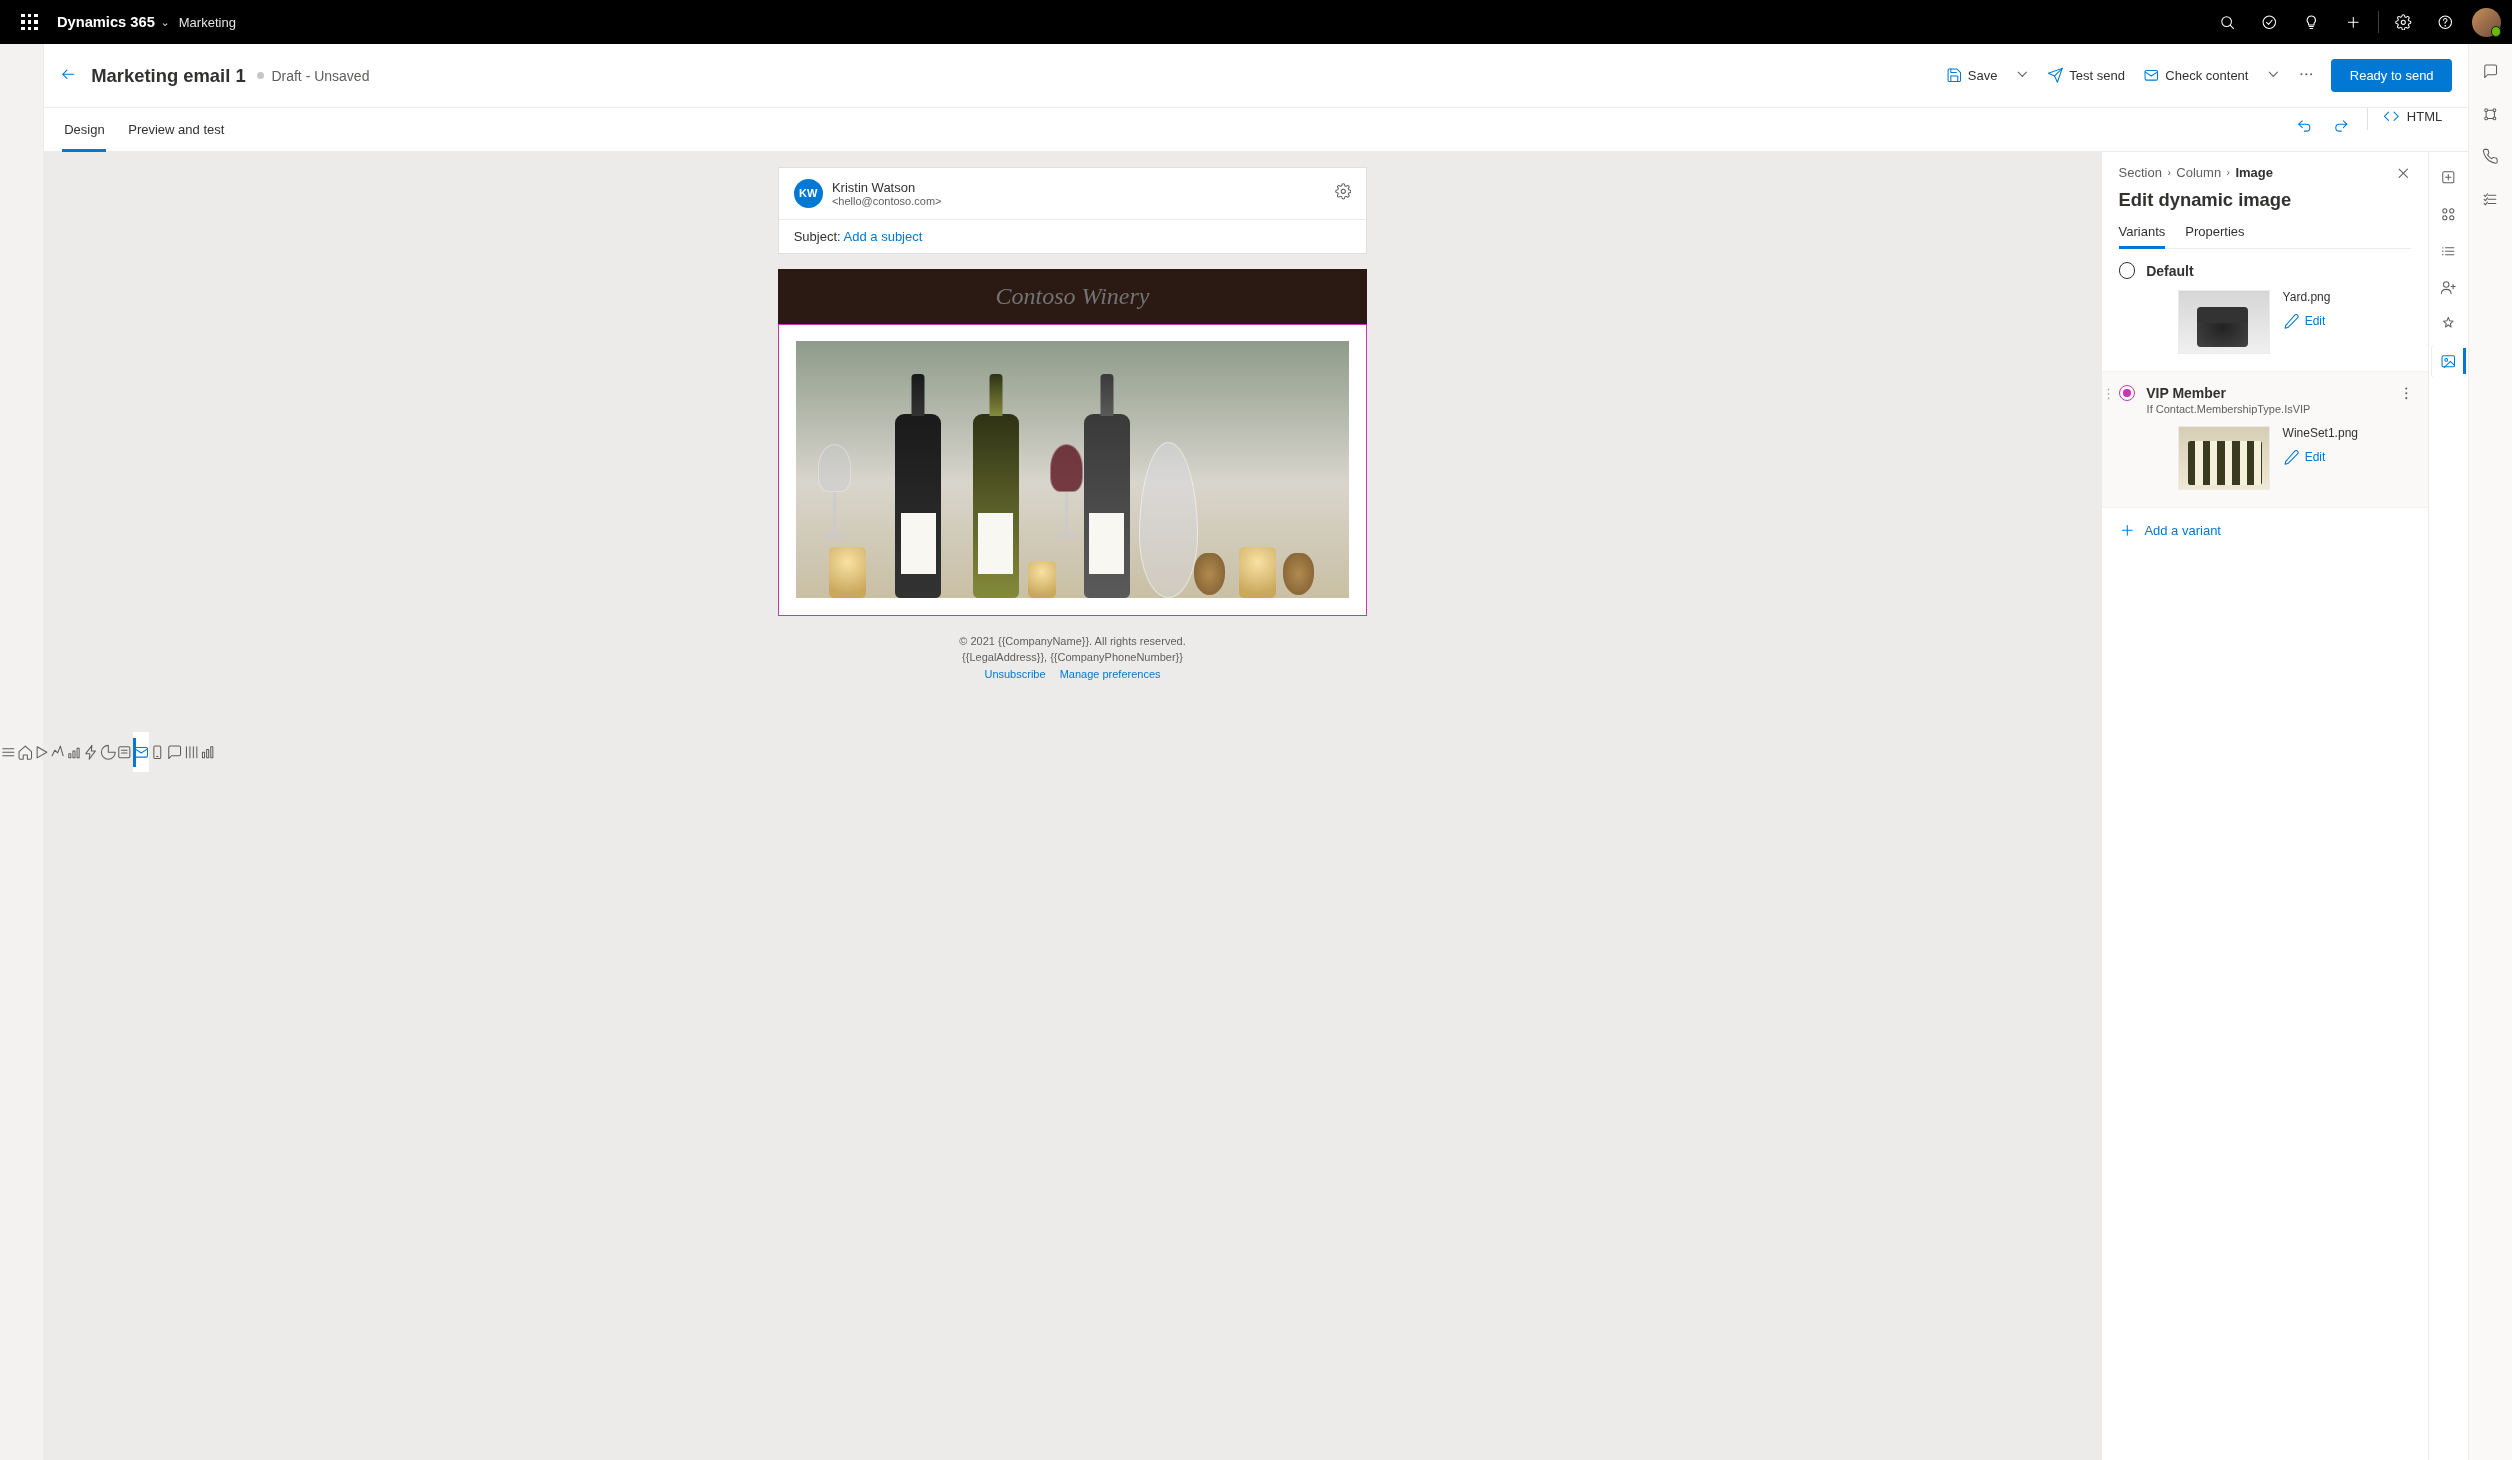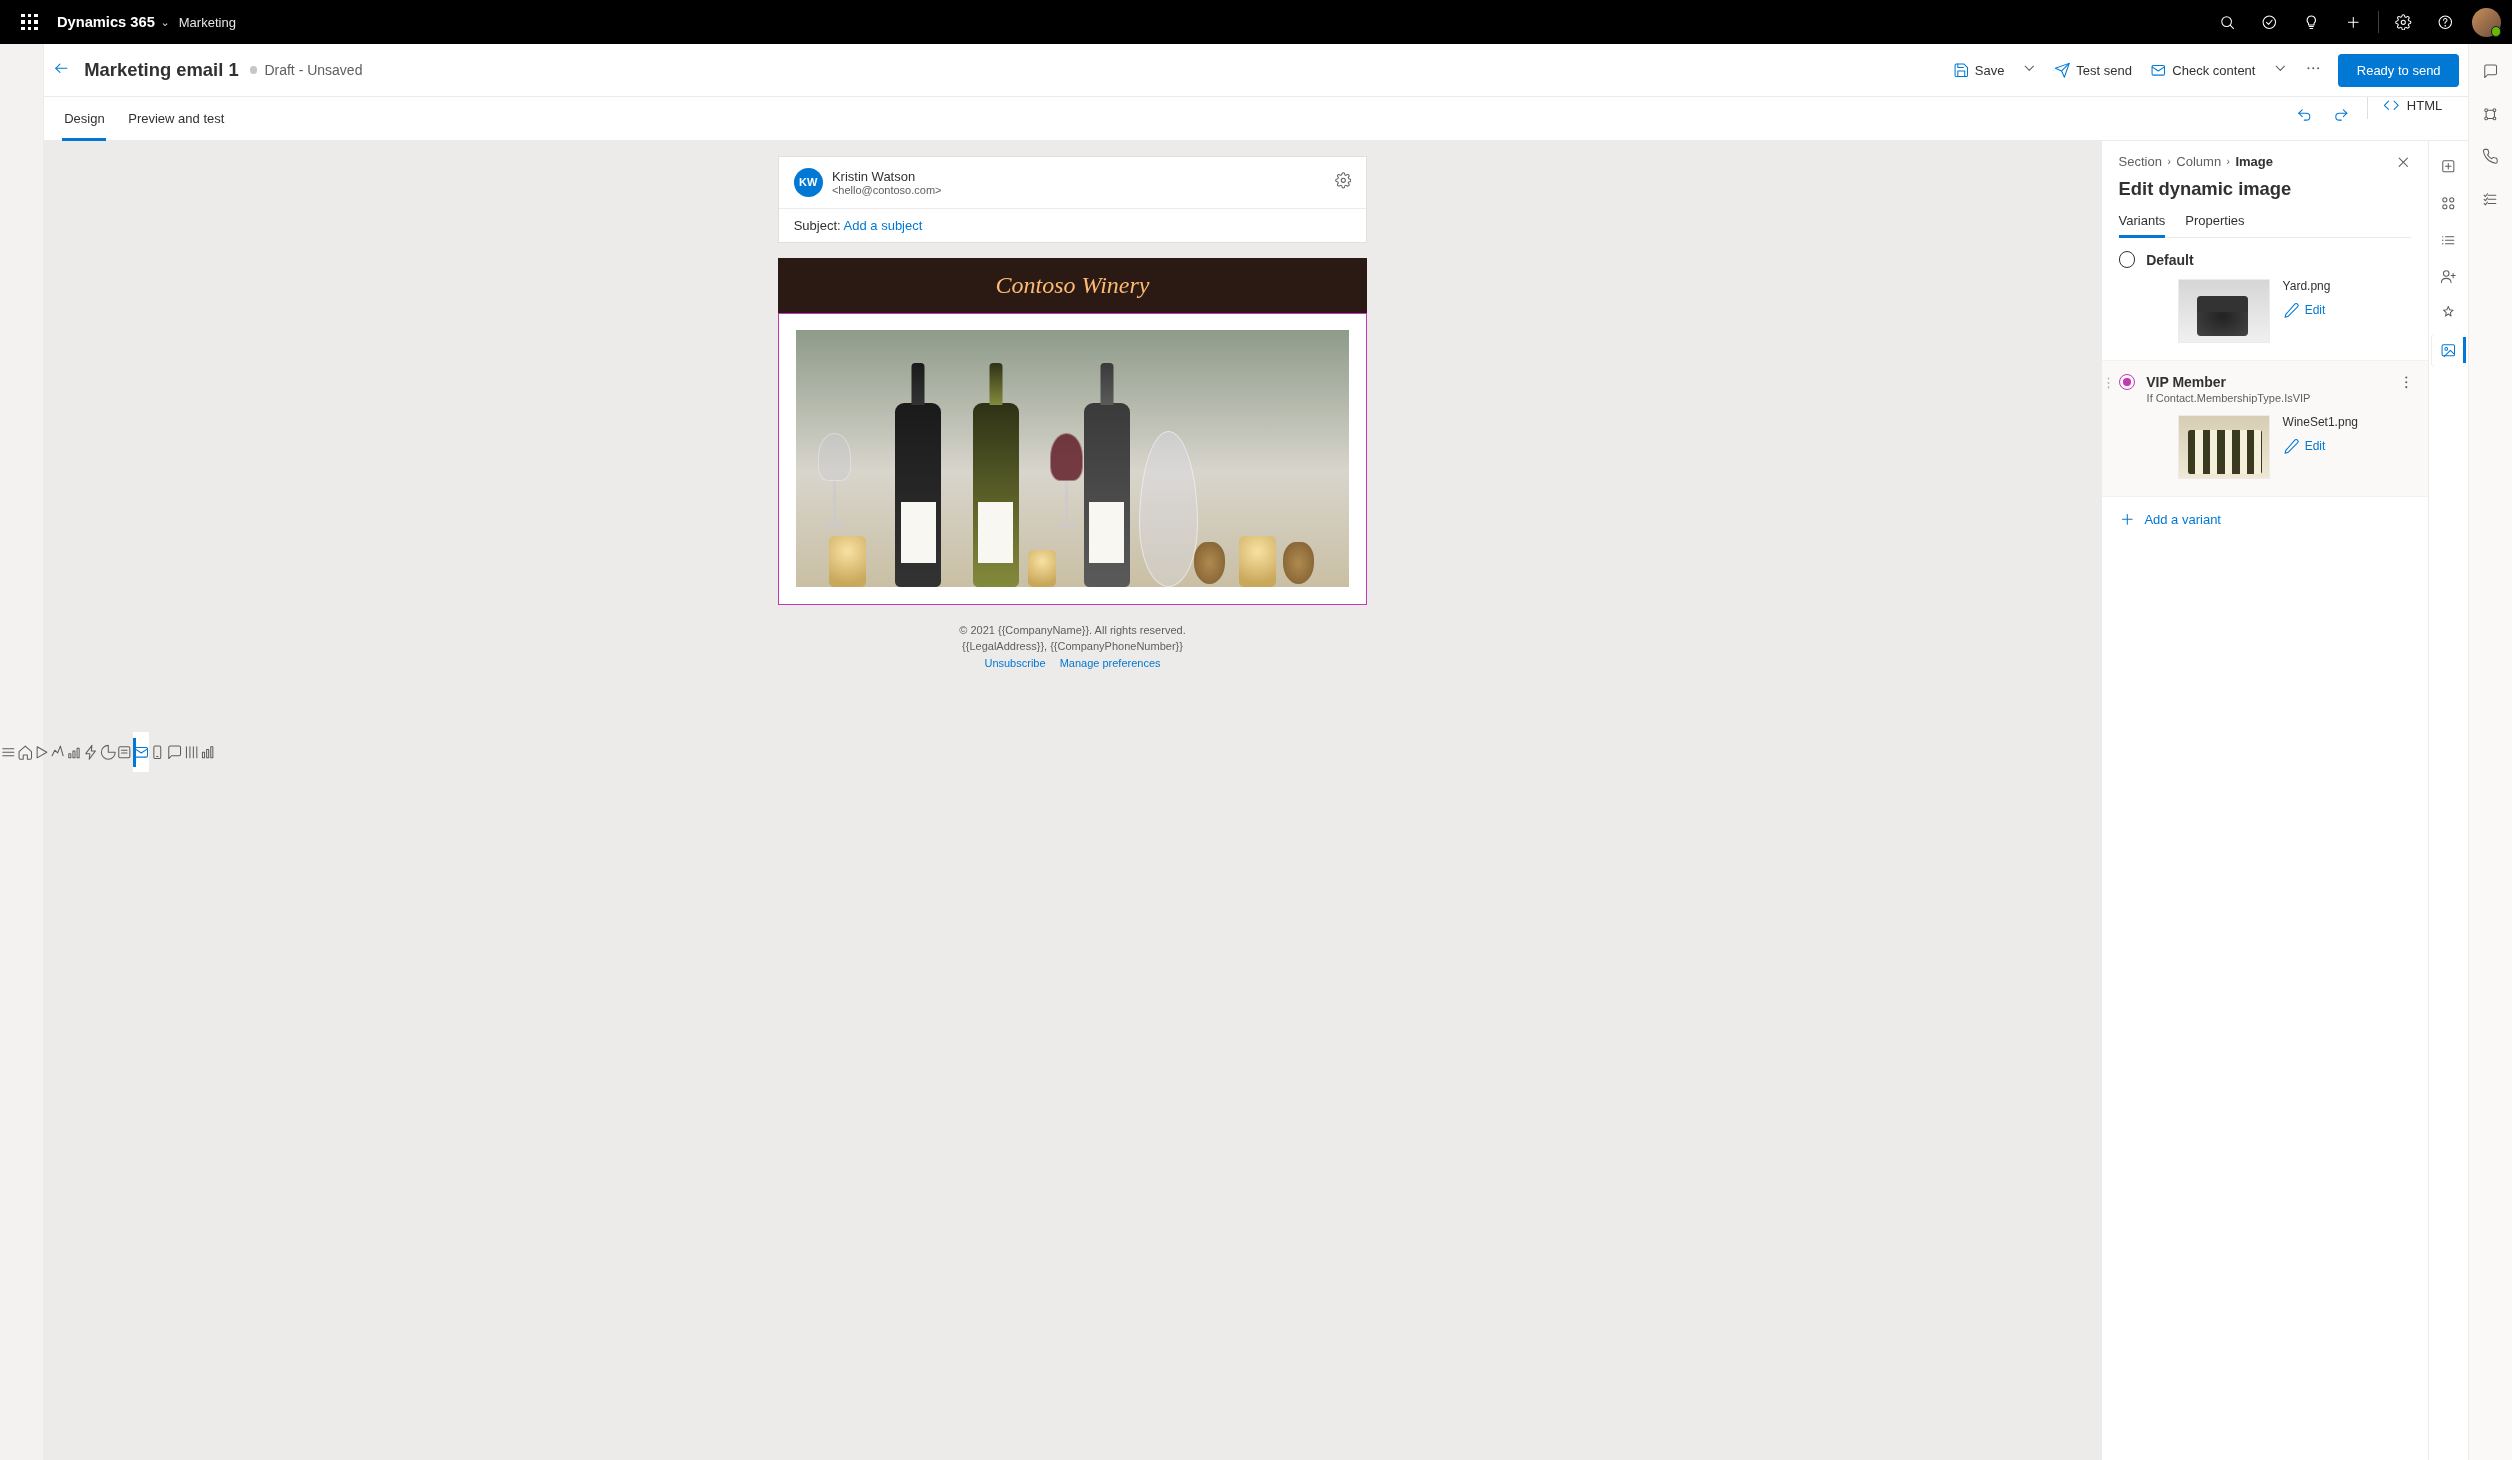--- a/index.html
+++ b/index.html
@@ -28,21 +28,21 @@
   .rail-icon.hamburger { height:40px; }
   .rail-icon.selected { background:#fff; color:#0078d4; }
   .rail-icon.selected::before { content:""; position:absolute; left:0; top:5.5px; bottom:5.5px; width:2.8px; background:#0078d4; }
   .rail-sep { width:26px; height:0.9px; background:#e1dfdd; margin:3.7px 0; }
   .rail-bottom { margin-top:auto; margin-bottom:7.4px; }
   .rm-badge { width:26px; height:26px; background:#ca5010; color:#fff; font-size:10px; font-weight:600; display:flex; align-items:center; justify-content:center; border-radius:1.8px; }
 
   .main-col { flex:1; display:flex; flex-direction:column; min-width:0; background:#fff; }
 
   
-  .cmdbar { height:53px; display:flex; align-items:center; padding:0 9px; border-bottom:0.9px solid #edebe9; background:#fff;text-align:center; }
+  .cmdbar { height:64px; display:flex; align-items:center; padding:0 16px; border-bottom:0.9px solid #edebe9; background:#fff;text-align:center; }
   .back-btn { color:#0078d4; margin-right:14.7px; cursor:pointer; }
   .page-title { font-size:18.4px; font-weight:600; color:#323130; }
   .status-dot { display:inline-block; width:7.4px; height:7.4px; background:#c8c6c4; border-radius:50%; margin:0 7.4px 0 11px; vertical-align:middle; }
   .status-text { color:#605e5c; font-size:14px; }
   .cmdbar-spacer { flex:1; }
   .cmd-item { display:flex; align-items:center; gap:5.5px; padding:0 9.2px; height:33px; cursor:pointer; color:#323130; font-size:13px; }
   .cmd-item svg { color:#0078d4; }
   .cmd-chevron { padding:0 7.4px; cursor:pointer; color:#605e5c; }
   .more-btn { padding:0 9.2px; cursor:pointer; color:#605e5c; }
   .primary-btn { background:#0078d4; color:#fff; padding:0 18.4px; height:33px; border-radius:3.7px; display:flex; align-items:center; font-size:13px; cursor:pointer; margin-left:7.4px; }
@@ -64,21 +64,21 @@
   .canvas { width:589px; margin:0 auto; }
   .card { background:#fff; border:0.9px solid #e1dfdd; }
   .sender-row { display:flex; align-items:center; padding:11px 14.7px; border-bottom:0.9px solid #edebe9; }
   .sender-avatar { width:29px; height:29px; border-radius:50%; background:#0078d4; color:#fff; font-size:11px; font-weight:600; display:flex; align-items:center; justify-content:center; margin-right:9.2px; }
   .sender-name { font-size:13px; color:#323130; }
   .sender-email { font-size:11px; color:#605e5c; }
   .sender-gear { margin-left:auto; color:#605e5c; cursor:pointer; }
   .subject-row { padding:9.2px 14.7px; font-size:13px; color:#323130; }
   .subject-row a { color:#0078d4; text-decoration:none; cursor:pointer; }
   .banner { background:#2b1a13; height:55px; display:flex; align-items:center; justify-content:center; margin-top:14.7px; }
-  .banner-text { color:#fdba74; font-size:24px; font-style:italic; font-family: "Brush Script MT", cursive; }
+  .banner-text { color:#737373; font-size:24px; font-style:italic; font-family: "Brush Script MT", cursive; }
 
   .hero-wrap { border:1.8px solid #c239b3; padding:16.6px; background:#fff; }
   .hero-img { width:100%; height:257px; border-radius:0; overflow:hidden; position:relative; background: linear-gradient(180deg,#8e9b8a 0%,#d8d5cc 55%,#c9bfa4 100%); }
   
   .bottle { position:absolute; bottom:0; width:46px; height:184px; border-radius:9.2px 9.2px 5.5px 5.5px; }
   .bottle.dark { background: linear-gradient(#1a1a1a,#333); }
   .bottle.light { background: linear-gradient(#2e3215,#848a3b); }
   .bottle.white { background: linear-gradient(#3a3a3a,#5a5a5a); }
   .bottle .neck { position:absolute; top:-40px; left:50%; transform:translateX(-50%); width:13px; height:42px; background:inherit; border-radius:3.7px 3.7px 0 0; }
   .bottle .label { position:absolute; bottom:24px; left:5.5px; right:5.5px; height:61px; background:#f9f7f2; }

